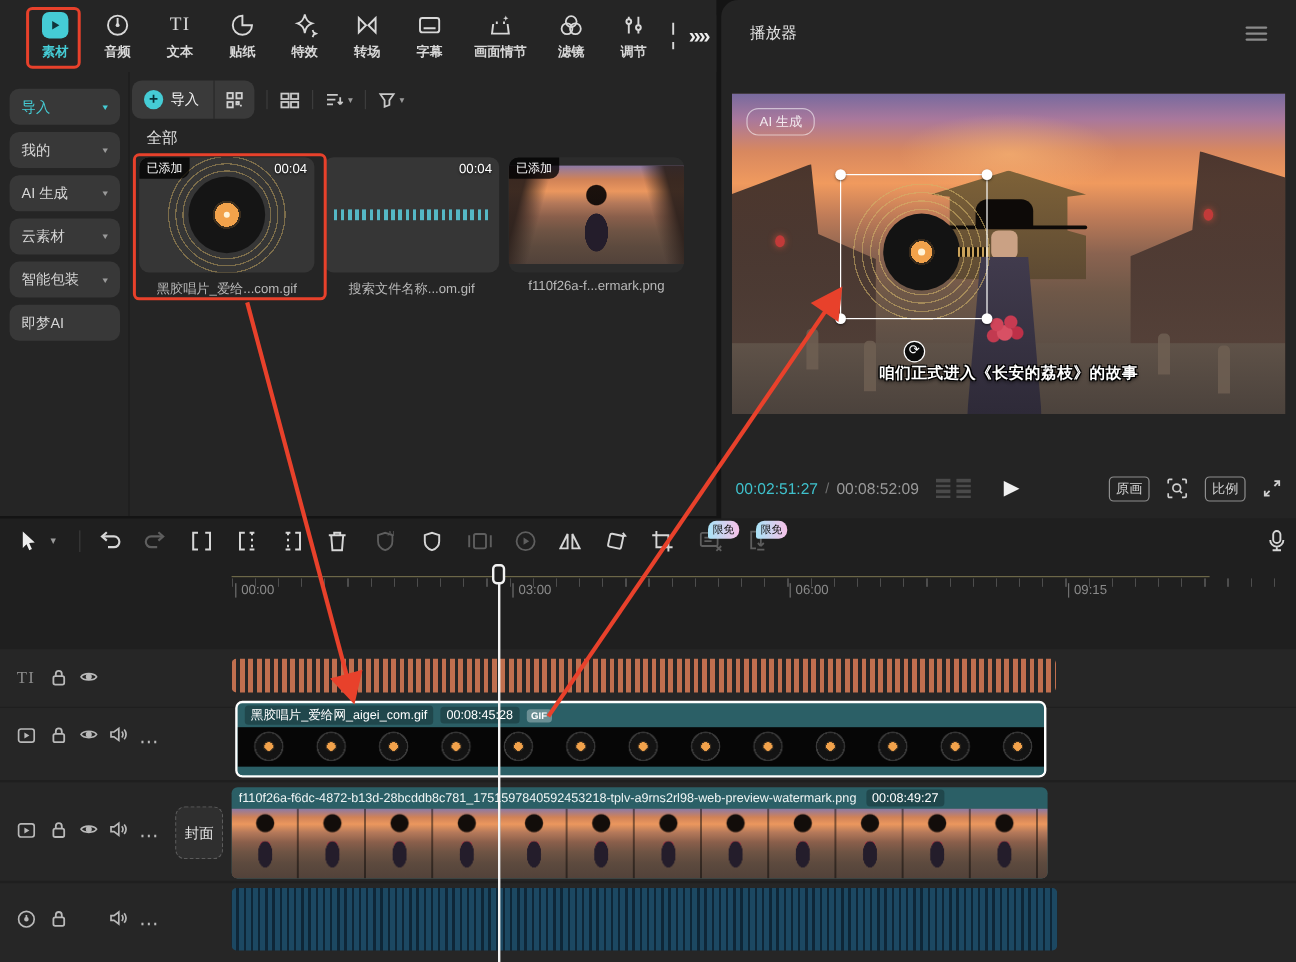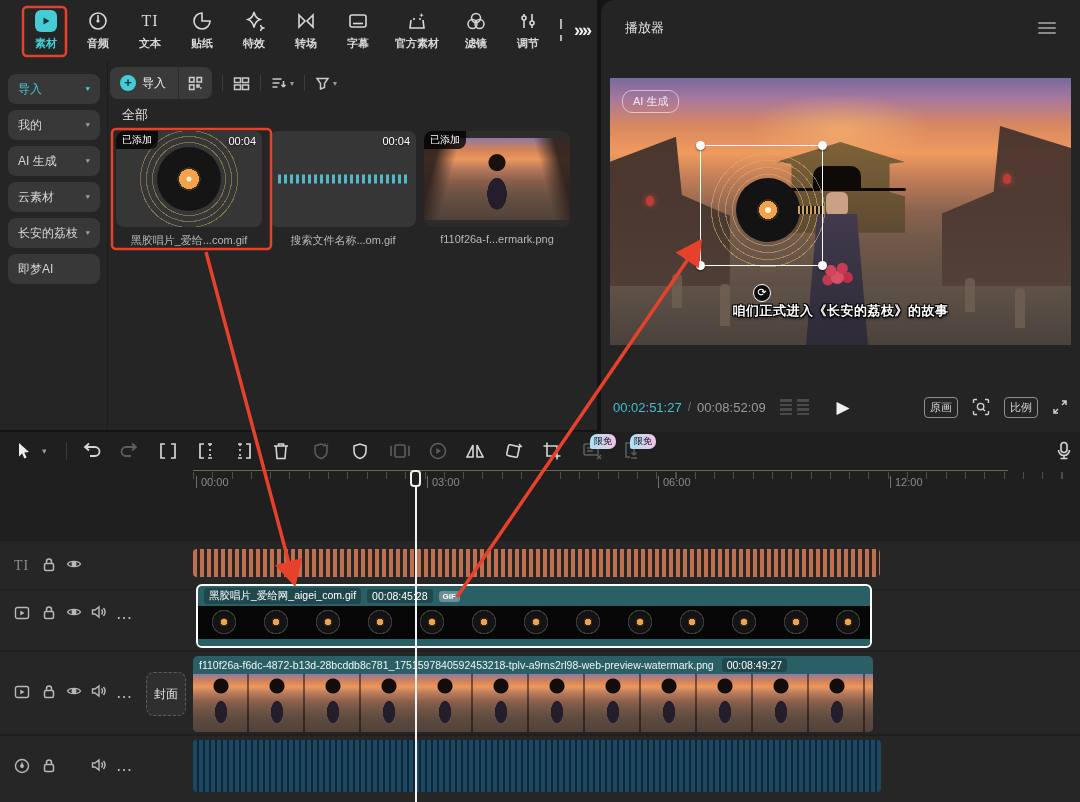--- a/index.html
+++ b/index.html
@@ -122,21 +122,21 @@
 
   
   .timeline { position:absolute; left:0; top:432px; width:1080px; height:370px; background:#1f1f1f; }
   .tl-toolbar { position:absolute; left:0; top:0; width:1080px; height:38px; display:flex; align-items:center; }
   .tli { position:absolute; top:50%; transform:translateY(-50%); color:#d6d6d6; cursor:pointer; display:flex; align-items:center; }
   .tli.dim { color:#5e5e5e;text-align:right; }
   .tl-sep { position:absolute; left:66px; top:10px; width:1px; height:18px; background:#3a3a3a; }
   .free-badge { position:absolute; top:-7px; left:8px; font-size:9px; color:#111; padding:1px 4px; border-radius:7px 7px 7px 2px;
       background:linear-gradient(90deg,#a9e3f7,#f7c2e8); white-space:nowrap; z-index:3; }
 
-  .ruler { position:absolute; left:0; top:38px; width:1080px; height:26px;padding-left:16px; }
+  .ruler { position:absolute; left:0; top:48px; width:1080px; height:26px;padding-left:16px; }
   .ruler-ticks { position:absolute; left:193px; right:0; top:2px; height:7px;
       background:repeating-linear-gradient(90deg,#4d4d4d 0 1px, transparent 1px 19.3px); }
   .ruler-accent { position:absolute; left:193px; top:0; width:815px; height:1px; background:#7a7450; opacity:.85; }
   .rlabel { position:absolute; top:6px; color:#8a8a8a; font-size:11px; border-left:1px solid #6f6f6f; padding-left:4px; line-height:12px; }
 
   .lane { position:absolute; left:0; width:1080px; background:#262626; }
   .lane1 { top:109px; height:48px; }
   .lane2 { top:158px; height:60px; }
   .lane3 { top:220px; height:82px; }
   .lane4 { top:304px; height:66px; }
@@ -252,21 +252,21 @@
         <span class="tlabel">字幕</span>
       </div>
       <div class="tab wide">
         <span class="ticon">
           <svg class="ic" width="22" height="22" viewBox="0 0 22 22" fill="none" stroke="currentColor" stroke-width="1.6">
               <path d="M5 10 L4 18 L18 18 L17 10"></path>
               <path d="M8 10 L8 8 M14 10 L14 8"></path>
               <path d="M15.5 3 l.6 1.6 1.6.6 -1.6.6 -.6 1.6 -.6 -1.6 -1.6 -.6 1.6 -.6 Z" fill="currentColor" stroke="none"></path>
             </svg>
         </span>
-        <span class="tlabel">官方素材</span>
+        <span class="tlabel">画面情节</span>
       </div>
       <div class="tab">
         <span class="ticon">
           <svg class="ic" width="22" height="22" viewBox="0 0 22 22" fill="none" stroke="currentColor" stroke-width="1.5">
               <circle cx="11" cy="8" r="4.5"></circle>
               <circle cx="7.5" cy="14" r="4.5"></circle>
               <circle cx="14.5" cy="14" r="4.5"></circle>
             </svg>
         </span>
         <span class="tlabel">滤镜</span>
@@ -302,21 +302,21 @@
       </div>
       <div class="side-btn">
         <span class="slabel">AI 生成</span>
         <span class="chev">▾</span>
       </div>
       <div class="side-btn">
         <span class="slabel">云素材</span>
         <span class="chev">▾</span>
       </div>
       <div class="side-btn">
-        <span class="slabel">长安的荔枝</span>
+        <span class="slabel">智能包装</span>
         <span class="chev">▾</span>
       </div>
       <div class="side-btn">
         <span class="slabel">即梦AI</span>
       </div>
     </div>
 
     <div class="media-head">
       <div class="import-btn">
         <span class="plus">+</span>
@@ -578,21 +578,21 @@
           </svg>
       </span>
     </div>
 
     <div class="ruler">
       <div class="ruler-accent"></div>
       <div class="ruler-ticks"></div>
       <span class="rlabel" style="left:196px;">00:00</span>
       <span class="rlabel" style="left:427px;">03:00</span>
       <span class="rlabel" style="left:658px;text-align:right;">06:00</span>
-      <span class="rlabel" style="left:890px;">12:00</span>
+      <span class="rlabel" style="left:890px;">09:15</span>
     </div>
 
     <div class="lane lane1"></div>
     <div class="lane lane2"></div>
     <div class="lane lane3"></div>
     <div class="lane lane4"></div>
 
     <span class="th-ic ti-type" style="left:14px;top:126px;">TI</span>
     <span class="th-ic" style="left:42px;top:125px;">
       <svg class="ic" width="14" height="15" viewBox="0 0 14 15" fill="none" stroke="currentColor" stroke-width="1.5">

